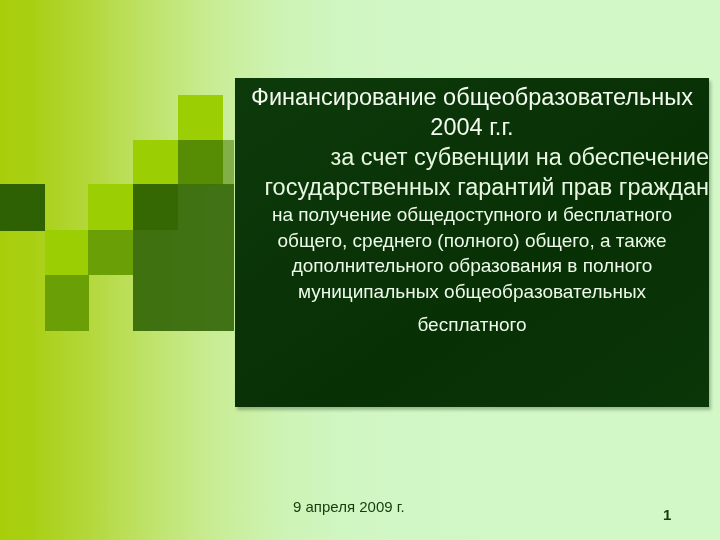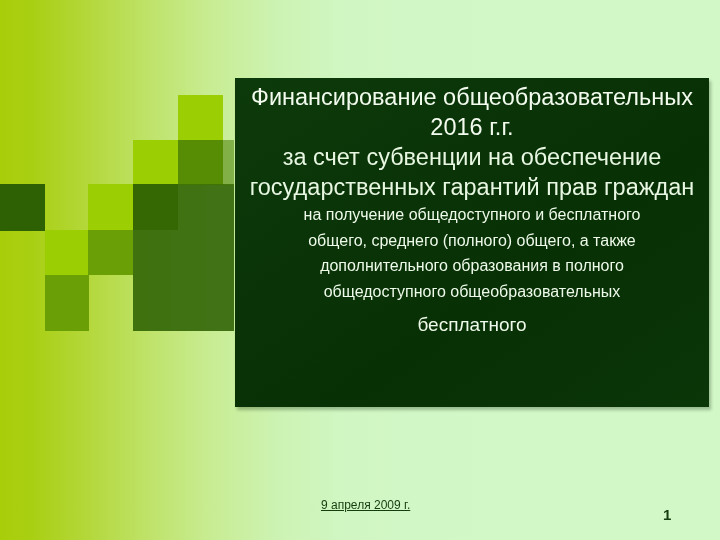--- a/index.html
+++ b/index.html
@@ -78,41 +78,41 @@
 
   .big {
     font-size: 23.5px;
     line-height: 30px;
     letter-spacing: 0px;
   }
   .mid {
     font-size: 23.5px;
     line-height: 30px;
     color: #e8f7e2;
+    text-align: right;
   }
   .small {
-    font-size: 16px;
+    font-size: 19px;
     line-height: 25.5px;
     color: #eefaea;
   }
   .small-last {
     font-size: 19px;
     line-height: 25.5px;
     color: #eefaea;
     padding-top: 8px;
   }
 
   
   #footer-date {
     position: absolute;
-    left: 321px;
+    left: 293px;
     top: 498px;
-    font-size: 12px;
+    font-size: 15px;
     color: #143d10;
-    text-decoration: underline;
   }
   #page-number {
     position: absolute;
     left: 663px;
     top: 506px;
     font-size: 15px;
     font-weight: bold;
     color: #143d10;
   }
 </style>
@@ -134,29 +134,29 @@
       <div class="msq" style="left: 88px; top: 230px; width: 45px; height: 45px; background: rgb(107, 159, 6); opacity: 1;"></div>
       <div class="msq" style="left: 45px; top: 275px; width: 44px; height: 56px; background: rgb(107, 159, 6); opacity: 1;"></div>
       <div class="msq" style="left: 133px; top: 184px; width: 101px; height: 147px; background: rgb(45, 97, 3); opacity: 0.88;"></div>
       <div class="msq" style="left: 178px; top: 140px; width: 56px; height: 45px; background: rgb(71, 125, 3); opacity: 0.55;"></div>
     </div>
 
   <div id="title-panel">
     <div id="title-text">
 
       <span class="ln big">Финансирование общеобразовательных</span>
-      <span class="ln big">2016 г.г.</span>
+      <span class="ln big">2004 г.г.</span>
 
       <span class="ln mid">за счет субвенции на обеспечение</span>
       <span class="ln mid">государственных гарантий прав граждан</span>
 
       <span class="ln small">на получение общедоступного и бесплатного</span>
       <span class="ln small">общего, среднего (полного) общего, а также</span>
       <span class="ln small">дополнительного образования в полного</span>
-      <span class="ln small">общедоступного общеобразовательных</span>
+      <span class="ln small">муниципальных общеобразовательных</span>
       <span class="ln small-last">бесплатного</span>
 
     </div>
   </div>
 
   <div id="footer-date">9 апреля 2009 г.</div>
   <div id="page-number">1</div>
 
 </div>
 

